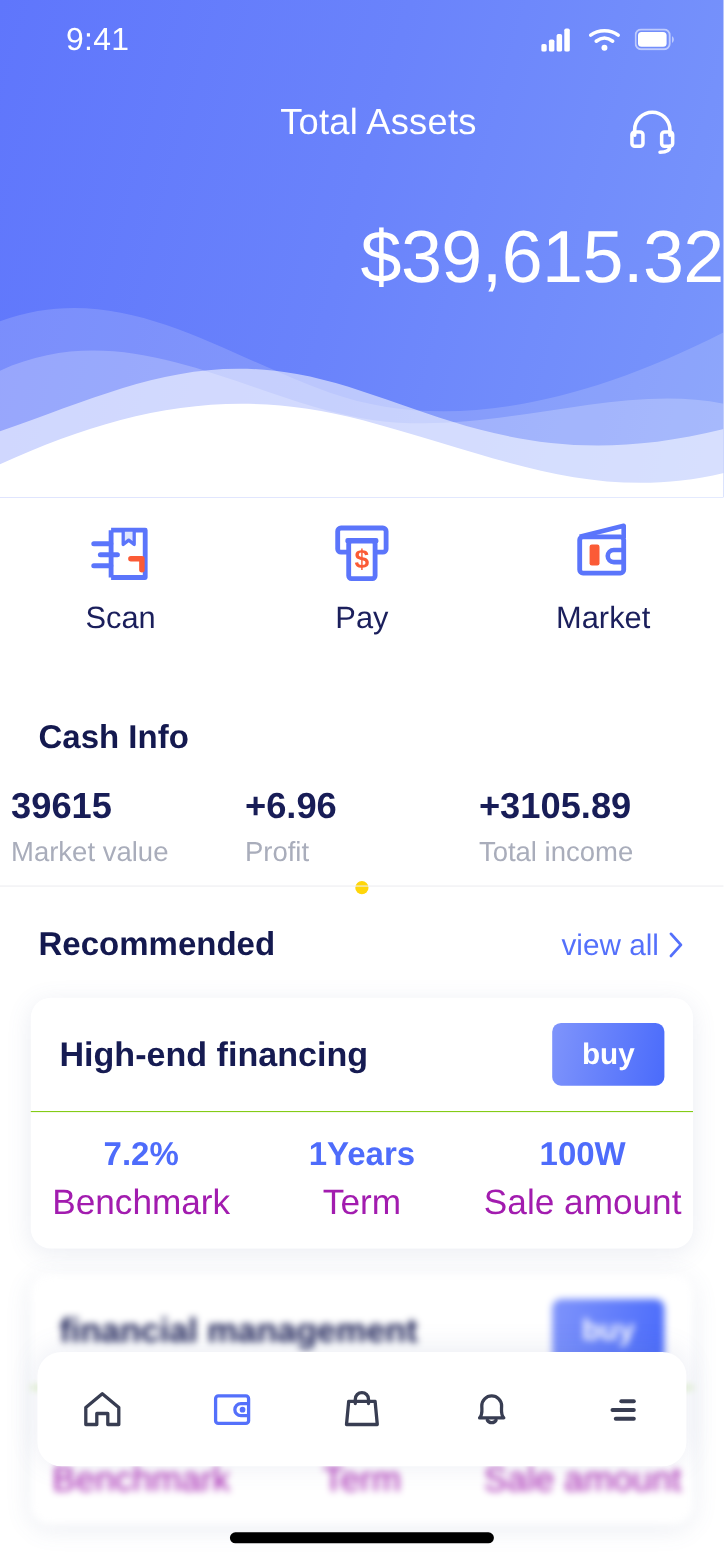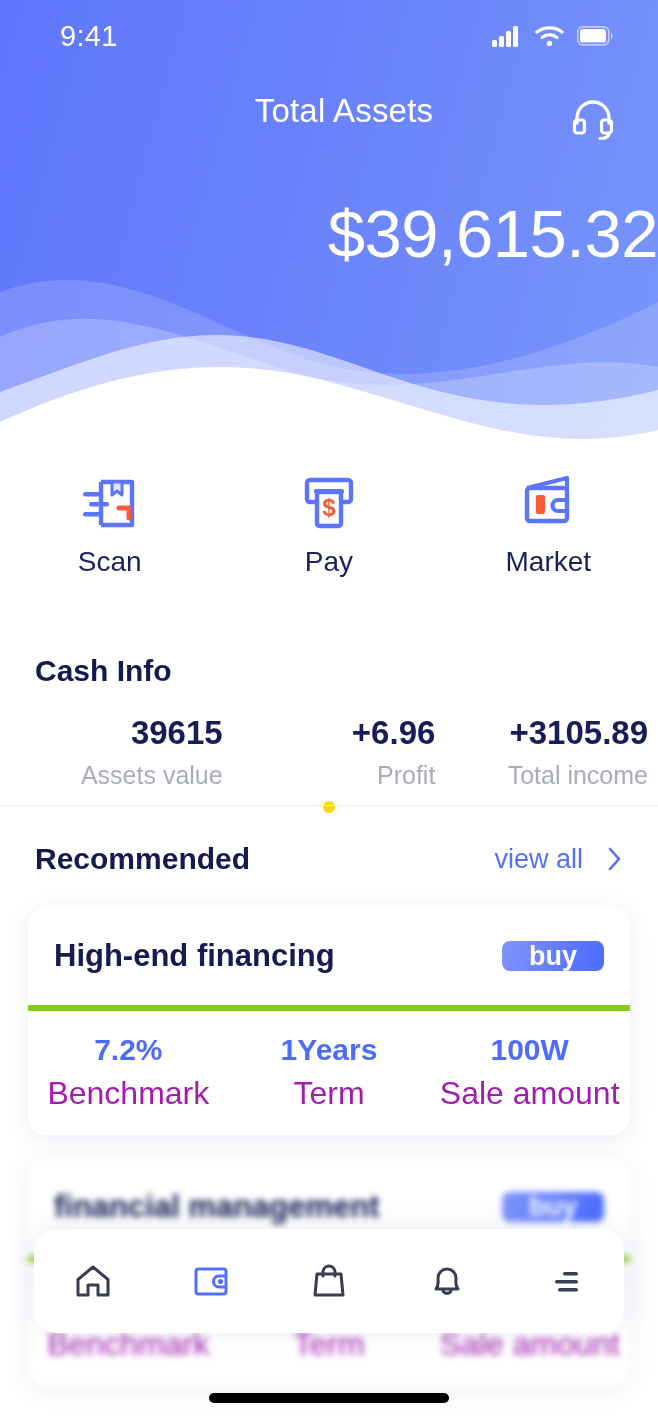--- a/index.html
+++ b/index.html
@@ -61,21 +61,21 @@
   }
 
   
   .cash-section { position:absolute; top:626px; left:0; width:658px;margin-top:28px; }
   .section-title {
     color:#14194f; font-size:30px; font-weight:700; padding-left:35px;
   }
   .stats-row {
     display:flex; margin-top:26px; padding:0 10px;
   }
-  .stat { flex:1; text-align:right; }
+  .stat { flex:1; text-align:left; }
   .stat-val { color:#181d57; font-size:33px; font-weight:700; }
   .stat-lbl { margin-top:9px; color:#a9adbb; font-size:25px; font-weight:400; }
   .pager {
     margin-top:10px; display:flex; justify-content:center; align-items:center;
     gap:8px; height:14px;
   }
   .dot { width:12px; height:12px; border-radius:50%; background:#ffd60a; }
 
   .divider {
     position:absolute; top:805px; left:0; width:658px; height:1px;
@@ -83,41 +83,41 @@
   }
 
   
   .rec-head {
     position:absolute; top:842px; left:0; width:658px;
     display:flex; justify-content:space-between;
     padding:0 35px;
   }
   .rec-title { color:#14194f; font-size:30px; font-weight:700; }
   .view-all {
-    display:flex; align-items:center; gap:24px;
+    display:flex; align-items:center; gap:8px;
     color:#5470fb; font-size:27px; font-weight:400;
   }
   .chev { display:block; }
 
   .card {
     position:absolute; left:28px; width:602px;
     background:#ffffff; border-radius:18px;
     box-shadow:0 4px 22px rgba(90,105,160,.12);
   }
   .card-1 { top:907px; height:228px; }
   .card-2 { top:1158px; height:228px; }
 
   .card-top {
     height:104px; display:flex; align-items:center;
     justify-content:space-between; padding:0 26px;
-    border-bottom:6px solid #84cc16;
+    border-bottom:1px solid #84cc16;
   }
   .card-name { color:#161b52; font-size:31px; font-weight:700; }
   .buy-btn {
-    width:102px; height:30px; border-radius:8px; border:none;
+    width:102px; height:57px; border-radius:8px; border:none;
     background:linear-gradient(100deg,#7f94fb 0%,#4a6bfb 100%);
     color:#ffffff; font-size:27px; font-weight:700;
     font-family:"Liberation Sans", sans-serif; cursor:pointer;
     display:flex; align-items:center; justify-content:center;
   }
   .card-stats { display:flex; padding:22px 0 0; }
   .cs { flex:1; text-align:center; }
   .cs-val { color:#4e6cfb; font-size:30px; font-weight:700; }
   .cs-lbl { margin-top:8px; color:#a21caf; font-size:32px; }
 
@@ -224,21 +224,21 @@
       <div class="action-label">Market</div>
     </div>
   </div>
 
   <div class="cash-section">
     <div class="section-title">Cash Info</div>
 
     <div class="stats-row">
       <div class="stat">
         <div class="stat-val">39615</div>
-        <div class="stat-lbl">Assets value</div>
+        <div class="stat-lbl">Market value</div>
       </div>
       <div class="stat">
         <div class="stat-val">+6.96</div>
         <div class="stat-lbl">Profit</div>
       </div>
       <div class="stat">
         <div class="stat-val">+3105.89</div>
         <div class="stat-lbl">Total income</div>
       </div>
     </div>

